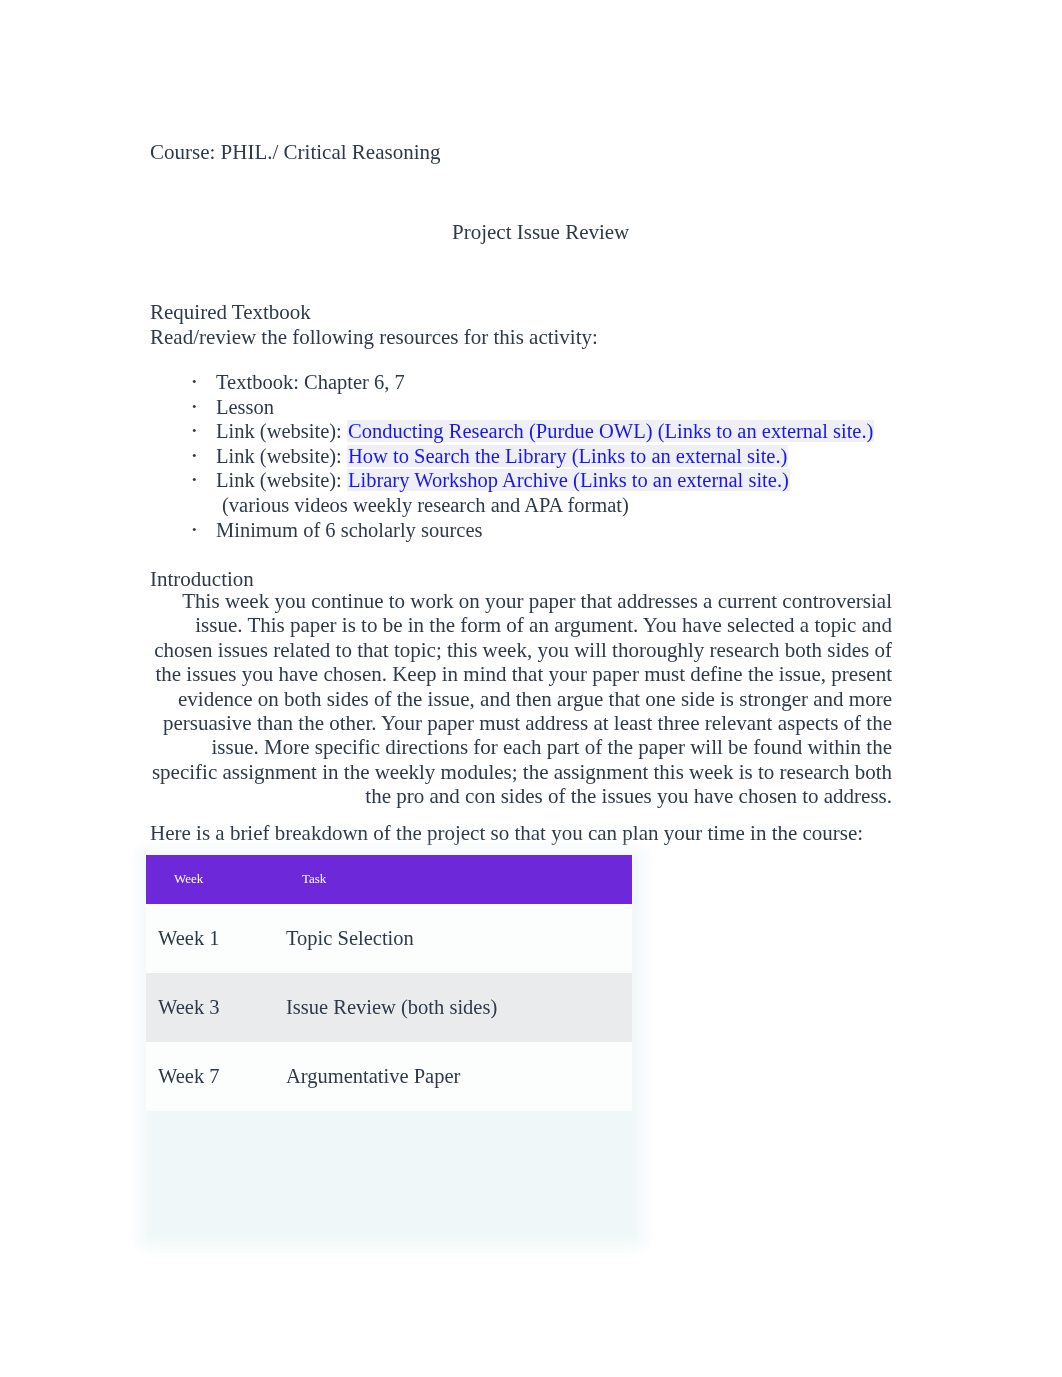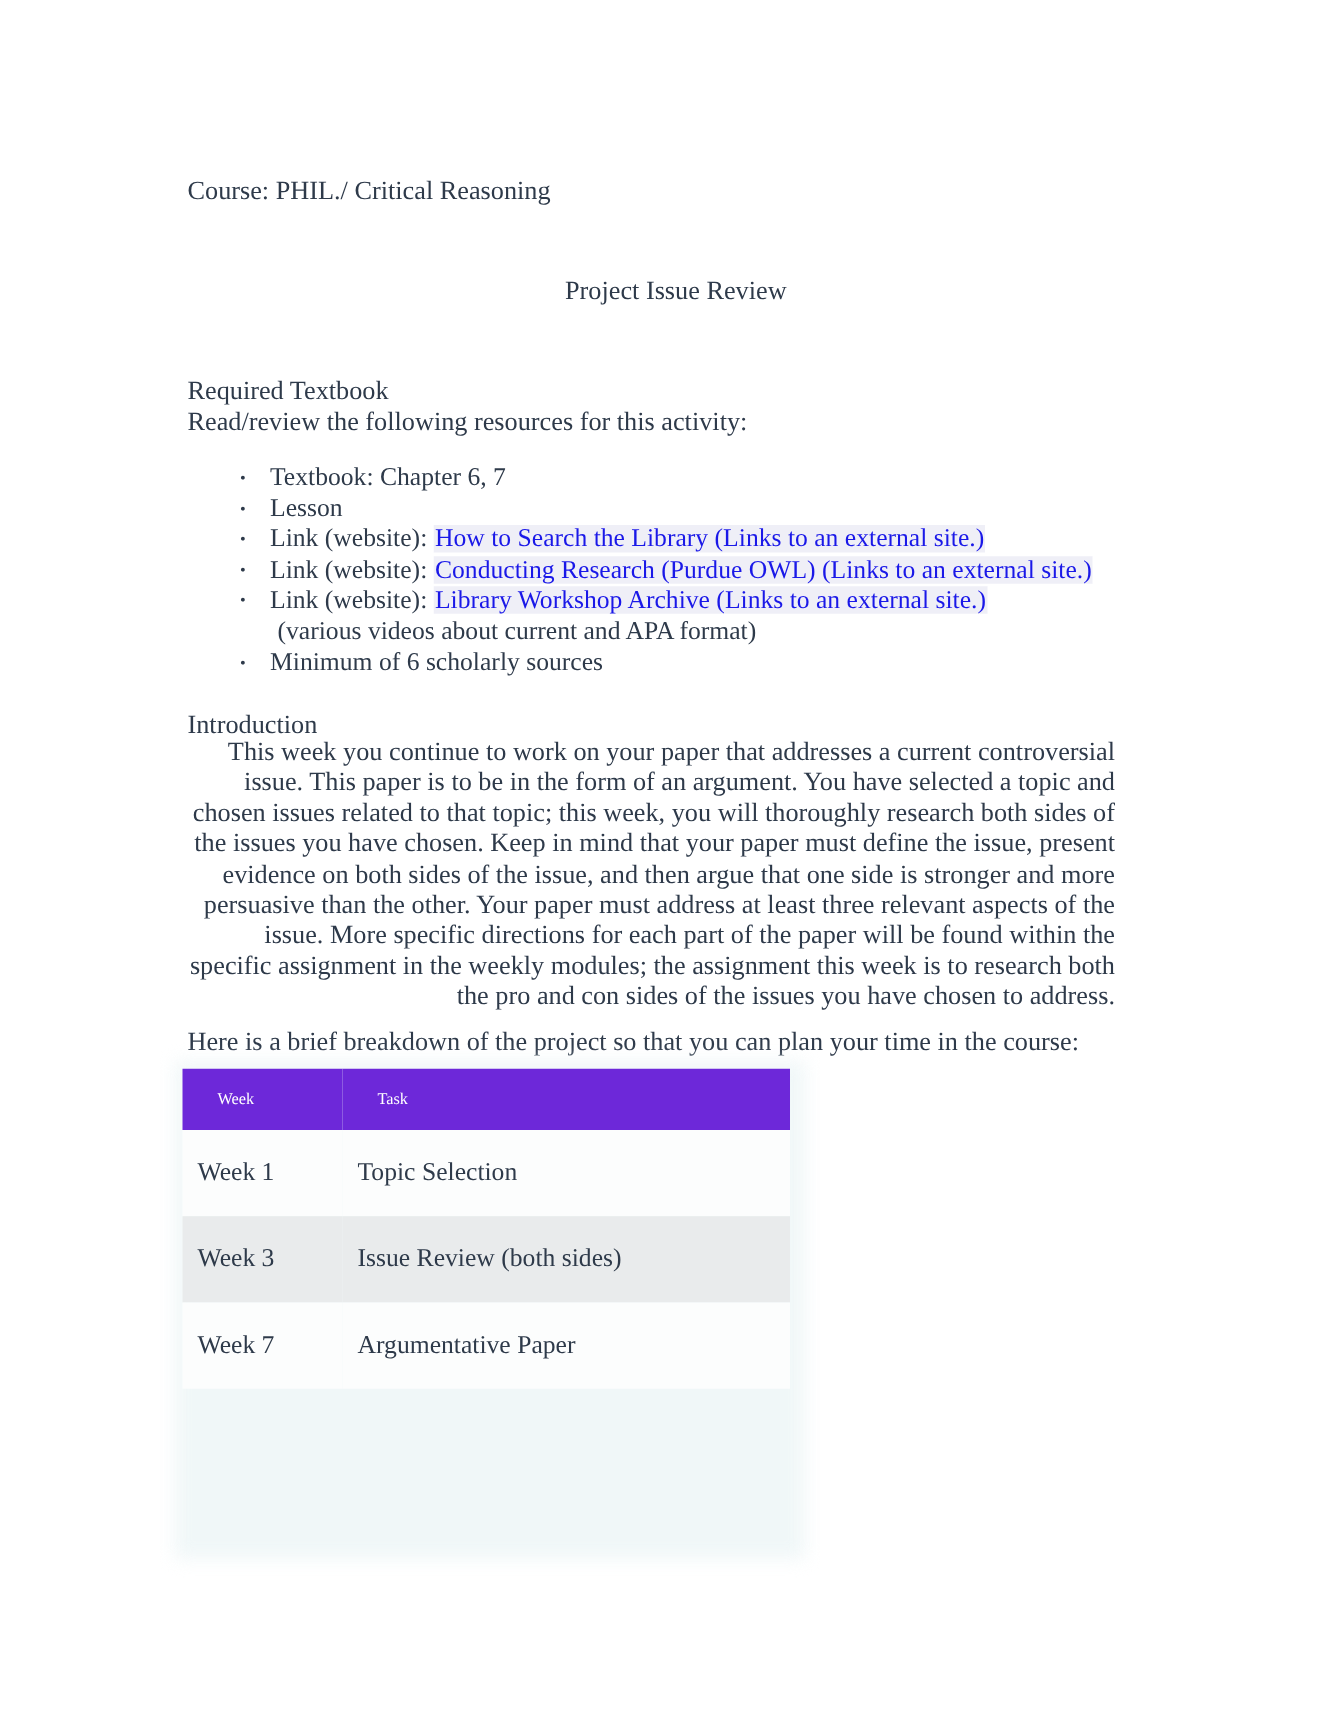--- a/index.html
+++ b/index.html
@@ -195,30 +195,30 @@
 
   <ul class="bullets">
     <li>
       <span>Textbook: Chapter 6, 7</span>
     </li>
     <li>
       <span>Lesson</span>
     </li>
     <li>
       <span class="linkprefix">Link (website):</span>
+      <a class="extlink" href="#">Conducting Research (Purdue OWL) (Links to an external site.)</a>
+    </li>
+    <li>
+      <span class="linkprefix">Link (website):</span>
       <a class="extlink" href="#">How to Search the Library (Links to an external site.)</a>
-    </li>
-    <li>
-      <span class="linkprefix">Link (website):</span>
-      <a class="extlink" href="#">Conducting Research (Purdue OWL) (Links to an external site.)</a>
     </li>
     <li>
       <span class="linkprefix">Link (website):</span>
       <a class="extlink" href="#">Library Workshop Archive (Links to an external site.)</a>
-      <span class="trailing-note wraptext">(various videos about current and APA format)</span>
+      <span class="trailing-note wraptext">(various videos weekly research and APA format)</span>
     </li>
     <li>
       <span>Minimum of 6 scholarly sources</span>
     </li>
   </ul>
 
   <div class="intro-head">Introduction</div>
   <div class="intro-body">This week you continue to work on your paper that addresses a current controversial issue. This paper is to be in the form of an argument. You have selected a topic and chosen issues related to that topic; this week, you will thoroughly research both sides of the issues you have chosen. Keep in mind that your paper must define the issue, present evidence on both sides of the issue, and then argue that one side is stronger and more persuasive than the other. Your paper must address at least three relevant aspects of the issue. More specific directions for each part of the paper will be found within the specific assignment in the weekly modules; the assignment this week is to research both the pro and con sides of the issues you have chosen to address.</div>
 
   <div class="breakdown-line">Here is a brief breakdown of the project so that you can plan your time in the course:</div>

